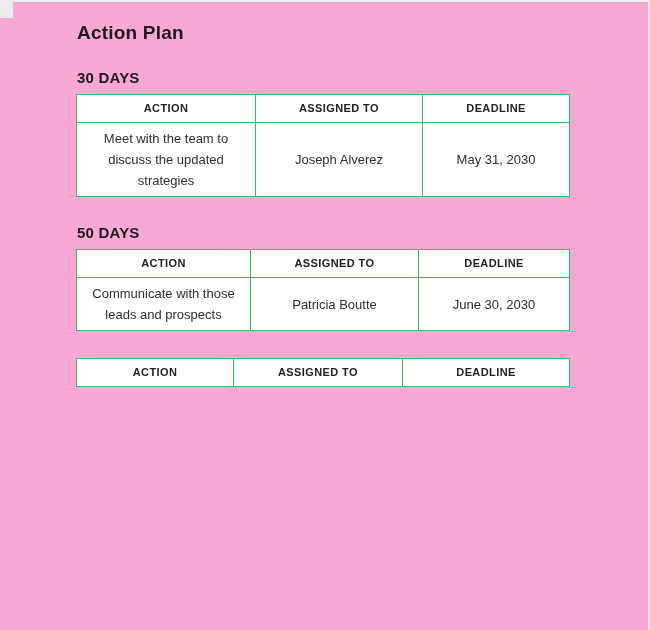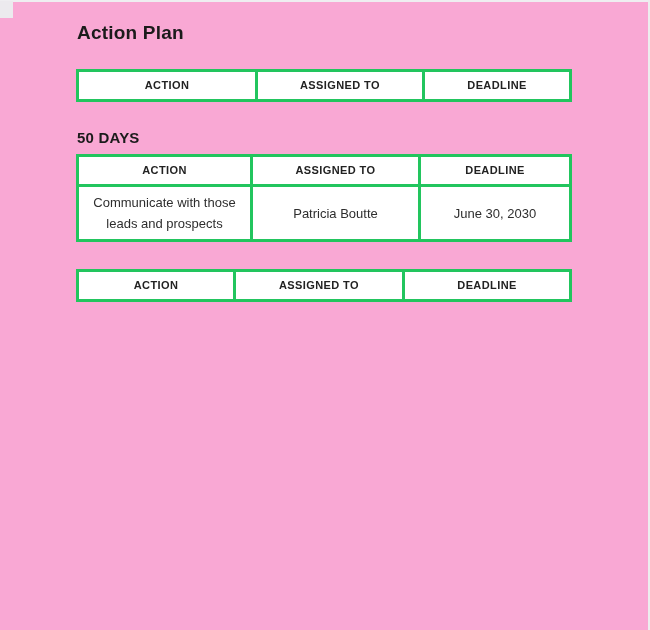--- a/index.html
+++ b/index.html
@@ -55,21 +55,21 @@
     color: #1b1b1b;
     letter-spacing: 0.2px;
   }
   table.plan {
     border-collapse: collapse;
     table-layout: fixed;
     width: 493px;
     margin: 0 0 27px 0;
   }
   table.plan th, table.plan td {
-    border: 3px solid #22c55e;
+    border: 1px solid #22c55e;
     text-align: center;
     vertical-align: middle;
     overflow: hidden;
   }
   table.plan th {
     font-size: 11px;
     font-weight: bold;
     color: #222222;
     letter-spacing: 0.4px;
     padding: 5px 4px;
@@ -95,34 +95,42 @@
 <div class="screen">
   <div class="edge-top"></div>
   <div class="edge-right"></div>
   <div class="corner-patch"></div>
 
   <div class="page">
 
     <h1 class="doc-title">Action Plan</h1>
 
     <div>
+      <h2 class="section-heading">30 DAYS</h2>
       <table class="plan t1">
         <colgroup>
             <col class="c1">
             <col class="c2">
             <col class="c3">
           </colgroup>
         <thead>
           <tr>
             <th>ACTION</th>
             <th>ASSIGNED TO</th>
             <th>DEADLINE</th>
           </tr>
         </thead>
         <tbody>
+          <tr>
+            <td>Meet with the team to
+discuss the updated
+strategies</td>
+            <td>Joseph Alverez</td>
+            <td>May 31, 2030</td>
+          </tr>
         </tbody>
       </table>
     </div>
 
     <div>
       <h2 class="section-heading">50 DAYS</h2>
       <table class="plan t2">
         <colgroup>
             <col class="c1">
             <col class="c2">

